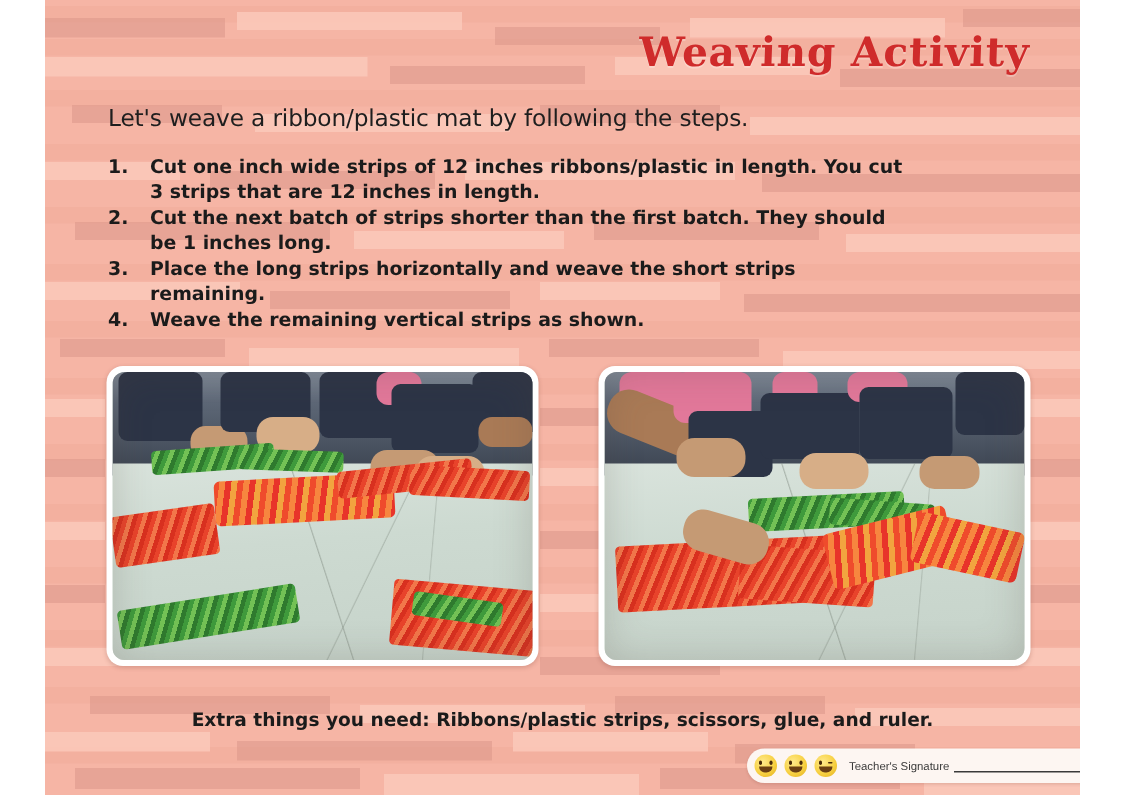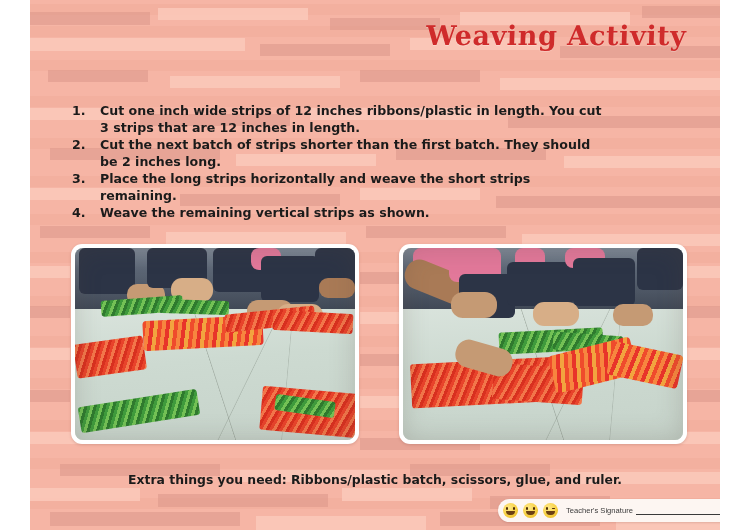--- a/index.html
+++ b/index.html
@@ -243,29 +243,30 @@
       <div class="brick lt" style="left:312px;top:488px;width:130px;height:13px"></div>
       <div class="brick dk" style="left:460px;top:496px;width:120px;height:13px"></div>
 
       <div class="brick dk" style="left:20px;top:512px;width:190px;height:14px"></div>
       <div class="brick lt" style="left:226px;top:516px;width:170px;height:14px"></div>
       <div class="brick dk" style="left:410px;top:512px;width:160px;height:14px"></div>
       <div class="brick lt" style="left:586px;top:518px;width:104px;height:12px"></div>
     </div>
 
     <div id="activity-title">Weaving Activity</div>
+    <div id="intro">Let's weave a ribbon/plastic mat by following the steps.</div>
 
     <div id="steps">
       <div class="step">
         <span class="step-num">1.</span>
         <span class="step-text">Cut one inch wide strips of 12 inches ribbons/plastic in length. You cut 3 strips that are 12 inches in length.</span>
       </div>
       <div class="step">
         <span class="step-num">2.</span>
-        <span class="step-text">Cut the next batch of strips shorter than the first batch. They should be 2 inches long.</span>
+        <span class="step-text">Cut the next batch of strips shorter than the first batch. They should be 1 inches long.</span>
       </div>
       <div class="step">
         <span class="step-num">3.</span>
         <span class="step-text">Place the long strips horizontally and weave the short strips remaining.</span>
       </div>
       <div class="step">
         <span class="step-num">4.</span>
         <span class="step-text">Weave the remaining vertical strips as shown.</span>
       </div>
     </div>
@@ -321,21 +322,21 @@
         <div class="strip-green" style="left:150px;top:86px;width:70px;height:18px;transform:rotate(4deg)"></div>
         <div class="strip-red" style="left:8px;top:112px;width:170px;height:44px;transform:rotate(-3deg)"></div>
         <div class="strip-red" style="left:90px;top:118px;width:90px;height:36px;transform:rotate(4deg)"></div>
         <div class="skin" style="left:52px;top:96px;width:58px;height:28px;border-radius:13px;transform:rotate(16deg)"></div>
         <div class="bundle" style="left:148px;top:98px;width:84px;height:38px;transform:rotate(-14deg)"></div>
         <div class="bundle" style="left:206px;top:100px;width:72px;height:34px;transform:rotate(12deg)"></div>
         <div class="photo-vignette"></div>
       </div>
     </div>
 
-    <div id="extras">Extra things you need: Ribbons/plastic batch, scissors, glue, and ruler.</div>
+    <div id="extras">Extra things you need: Ribbons/plastic strips, scissors, glue, and ruler.</div>
 
 
     <div id="sign-box">
       <span class="emoji">
           <i class="le"></i>
           <i class="re"></i>
         </span>
       <span class="emoji">
           <i class="le"></i>
           <i class="re"></i>

